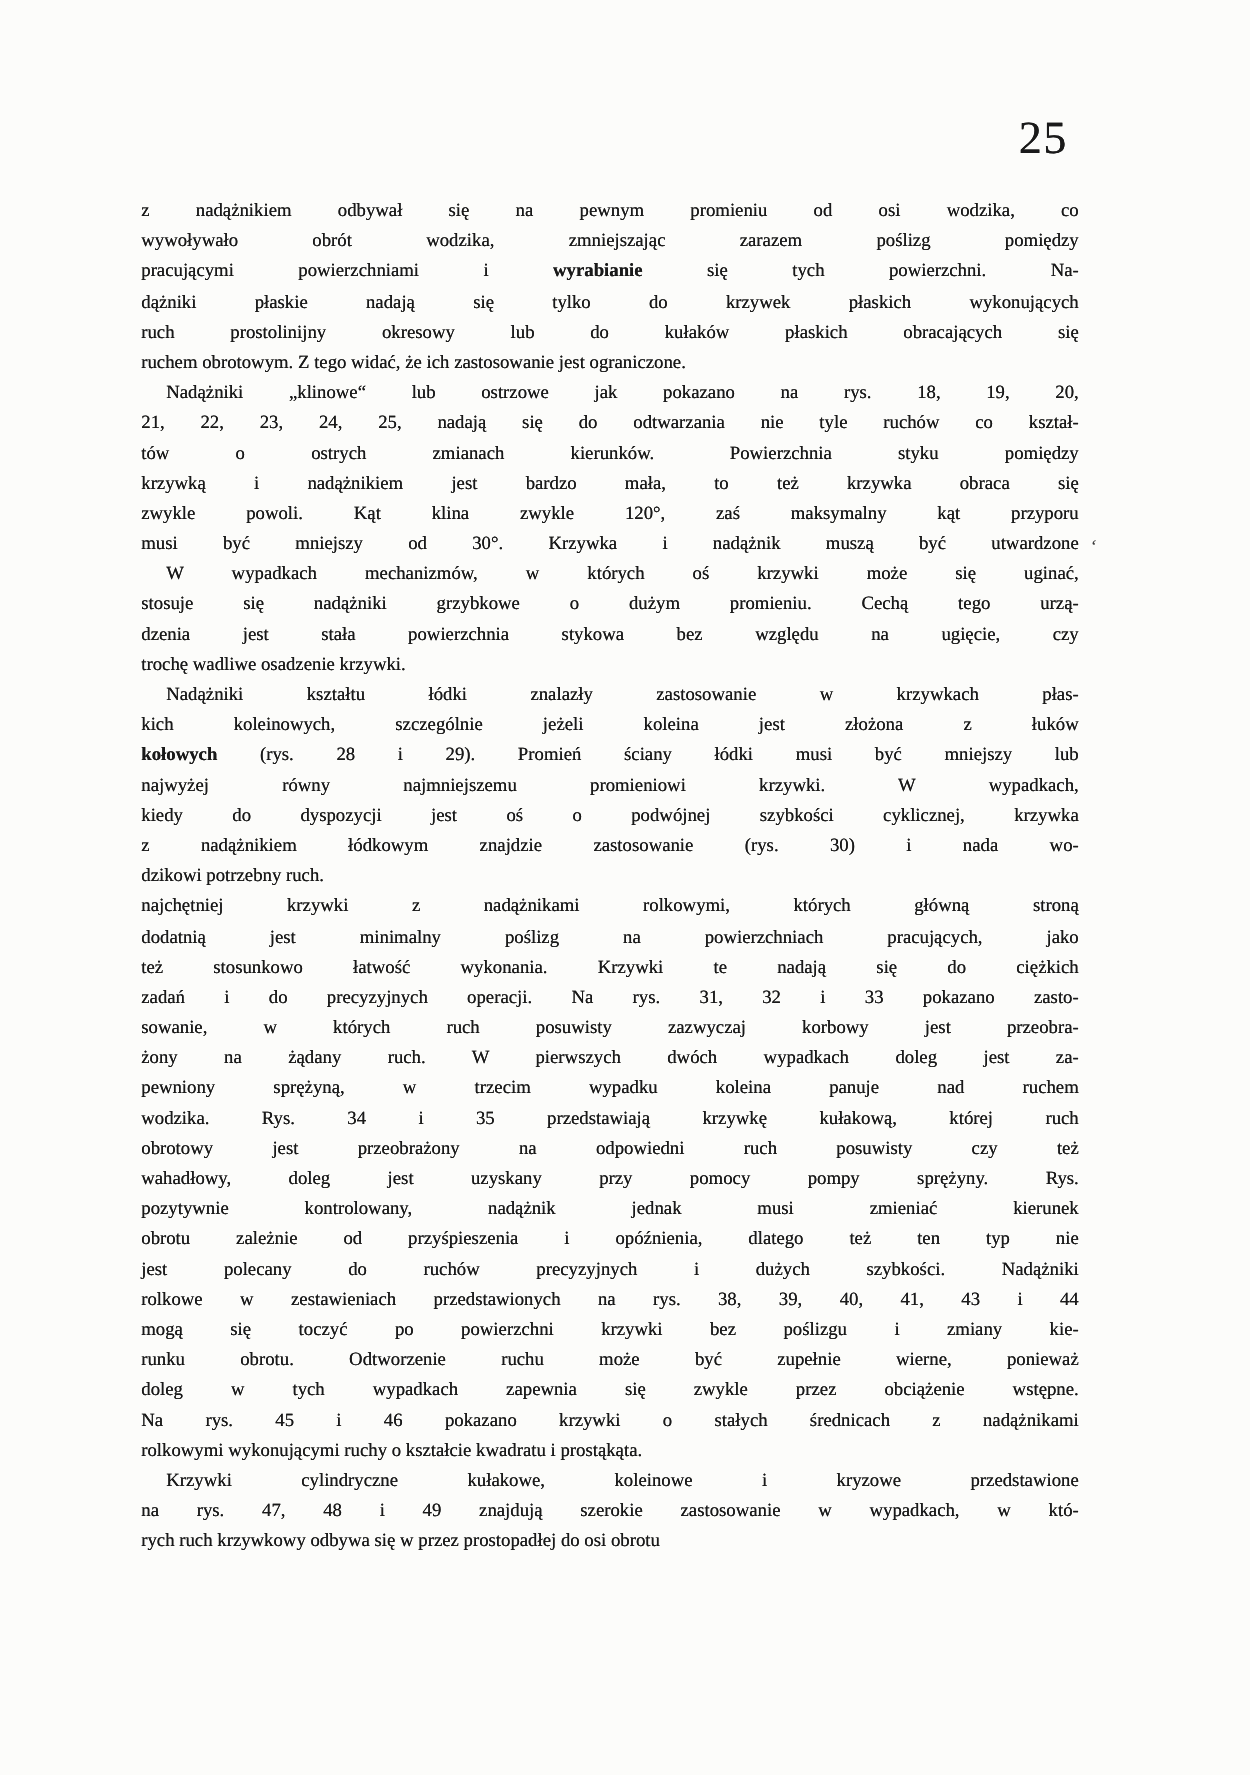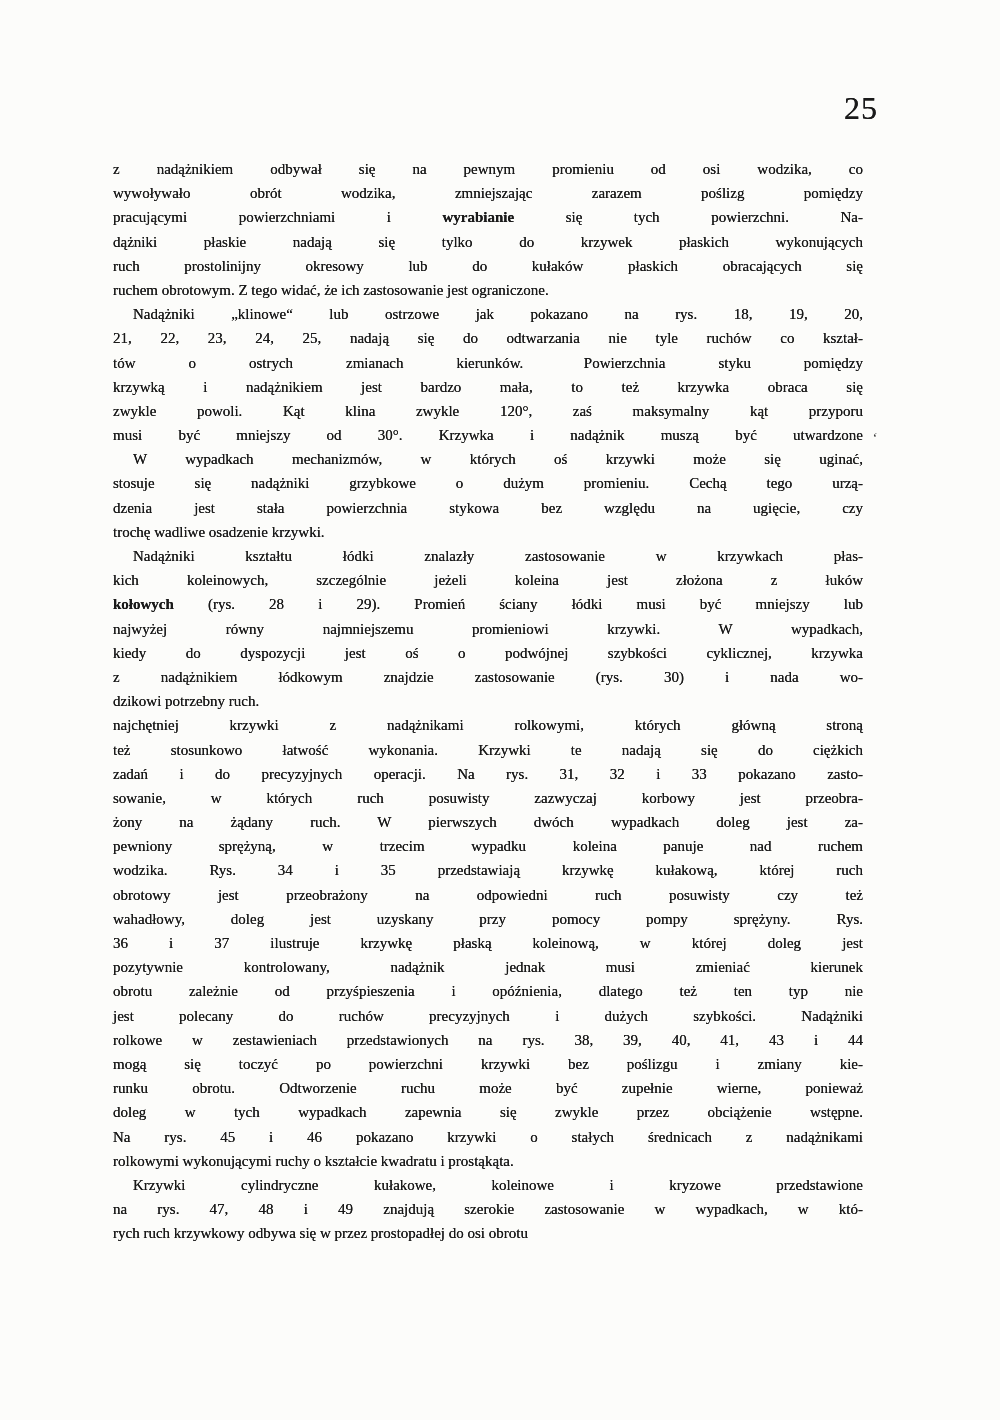--- a/index.html
+++ b/index.html
@@ -12,22 +12,22 @@
     font-family: "Liberation Serif", "DejaVu Serif", serif;
     color: #1a1a1a;
   }
   .page {
     position: absolute;
     inset: 0;
   }
   .page-number {
     position: absolute;
     top: 92px;
-    right: 122px;
-    font-size: 32px;
+    right: 146px;
+    font-size: 37px;
     line-height: 1;
     letter-spacing: 1px;
     text-shadow: 0 0 0.5px currentColor;
   }
   .text-block {
     position: absolute;
     left: 113px;
     top: 157px;
     width: 750px;
     font-size: 15px;
@@ -79,29 +79,29 @@
       <div class="line"><span>dzenia jest stała powierzchnia stykowa bez względu na ugięcie, czy</span></div>
       <div class="line last"><span>trochę wadliwe osadzenie krzywki.</span></div>
       <div class="line indent"><span>Nadążniki kształtu łódki znalazły zastosowanie w krzywkach płas-</span></div>
       <div class="line"><span>kich koleinowych, szczególnie jeżeli koleina jest złożona z łuków</span></div>
       <div class="line"><span></span><b>kołowych</b><span> (rys. 28 i 29). Promień ściany łódki musi być mniejszy lub</span></div>
       <div class="line"><span>najwyżej równy najmniejszemu promieniowi krzywki. W wypadkach,</span></div>
       <div class="line"><span>kiedy do dyspozycji jest oś o podwójnej szybkości cyklicznej, krzywka</span></div>
       <div class="line"><span>z nadążnikiem łódkowym znajdzie zastosowanie (rys. 30) i nada wo-</span></div>
       <div class="line last"><span>dzikowi potrzebny ruch.</span></div>
       <div class="line"><span>najchętniej krzywki z nadążnikami rolkowymi, których główną stroną</span></div>
+      <div class="line"><span>dodatnią jest minimalny poślizg na powierzchniach pracujących, jako</span></div>
       <div class="line"><span>też stosunkowo łatwość wykonania. Krzywki te nadają się do ciężkich</span></div>
       <div class="line"><span>zadań i do precyzyjnych operacji. Na rys. 31, 32 i 33 pokazano zasto-</span></div>
       <div class="line"><span>sowanie, w których ruch posuwisty zazwyczaj korbowy jest przeobra-</span></div>
       <div class="line"><span>żony na żądany ruch. W pierwszych dwóch wypadkach doleg jest za-</span></div>
       <div class="line"><span>pewniony sprężyną, w trzecim wypadku koleina panuje nad ruchem</span></div>
       <div class="line"><span>wodzika. Rys. 34 i 35 przedstawiają krzywkę kułakową, której ruch</span></div>
       <div class="line"><span>obrotowy jest przeobrażony na odpowiedni ruch posuwisty czy też</span></div>
       <div class="line"><span>wahadłowy, doleg jest uzyskany przy pomocy pompy sprężyny. Rys.</span></div>
-      <div class="line"><span>36 i 37 ilustruje krzywkę płaską koleinową, w której doleg jest</span></div>
       <div class="line"><span>pozytywnie kontrolowany, nadążnik jednak musi zmieniać kierunek</span></div>
       <div class="line"><span>obrotu zależnie od przyśpieszenia i opóźnienia, dlatego też ten typ nie</span></div>
       <div class="line"><span>jest polecany do ruchów precyzyjnych i dużych szybkości. Nadążniki</span></div>
       <div class="line"><span>rolkowe w zestawieniach przedstawionych na rys. 38, 39, 40, 41, 43 i 44</span></div>
       <div class="line"><span>mogą się toczyć po powierzchni krzywki bez poślizgu i zmiany kie-</span></div>
       <div class="line"><span>runku obrotu. Odtworzenie ruchu może być zupełnie wierne, ponieważ</span></div>
       <div class="line"><span>doleg w tych wypadkach zapewnia się zwykle przez obciążenie wstępne.</span></div>
       <div class="line"><span>Na rys. 45 i 46 pokazano krzywki o stałych średnicach z nadążnikami</span></div>
       <div class="line last"><span>rolkowymi wykonującymi ruchy o kształcie kwadratu i prostąkąta.</span></div>
       <div class="line indent"><span>Krzywki cylindryczne kułakowe, koleinowe i kryzowe przedstawione</span></div>

